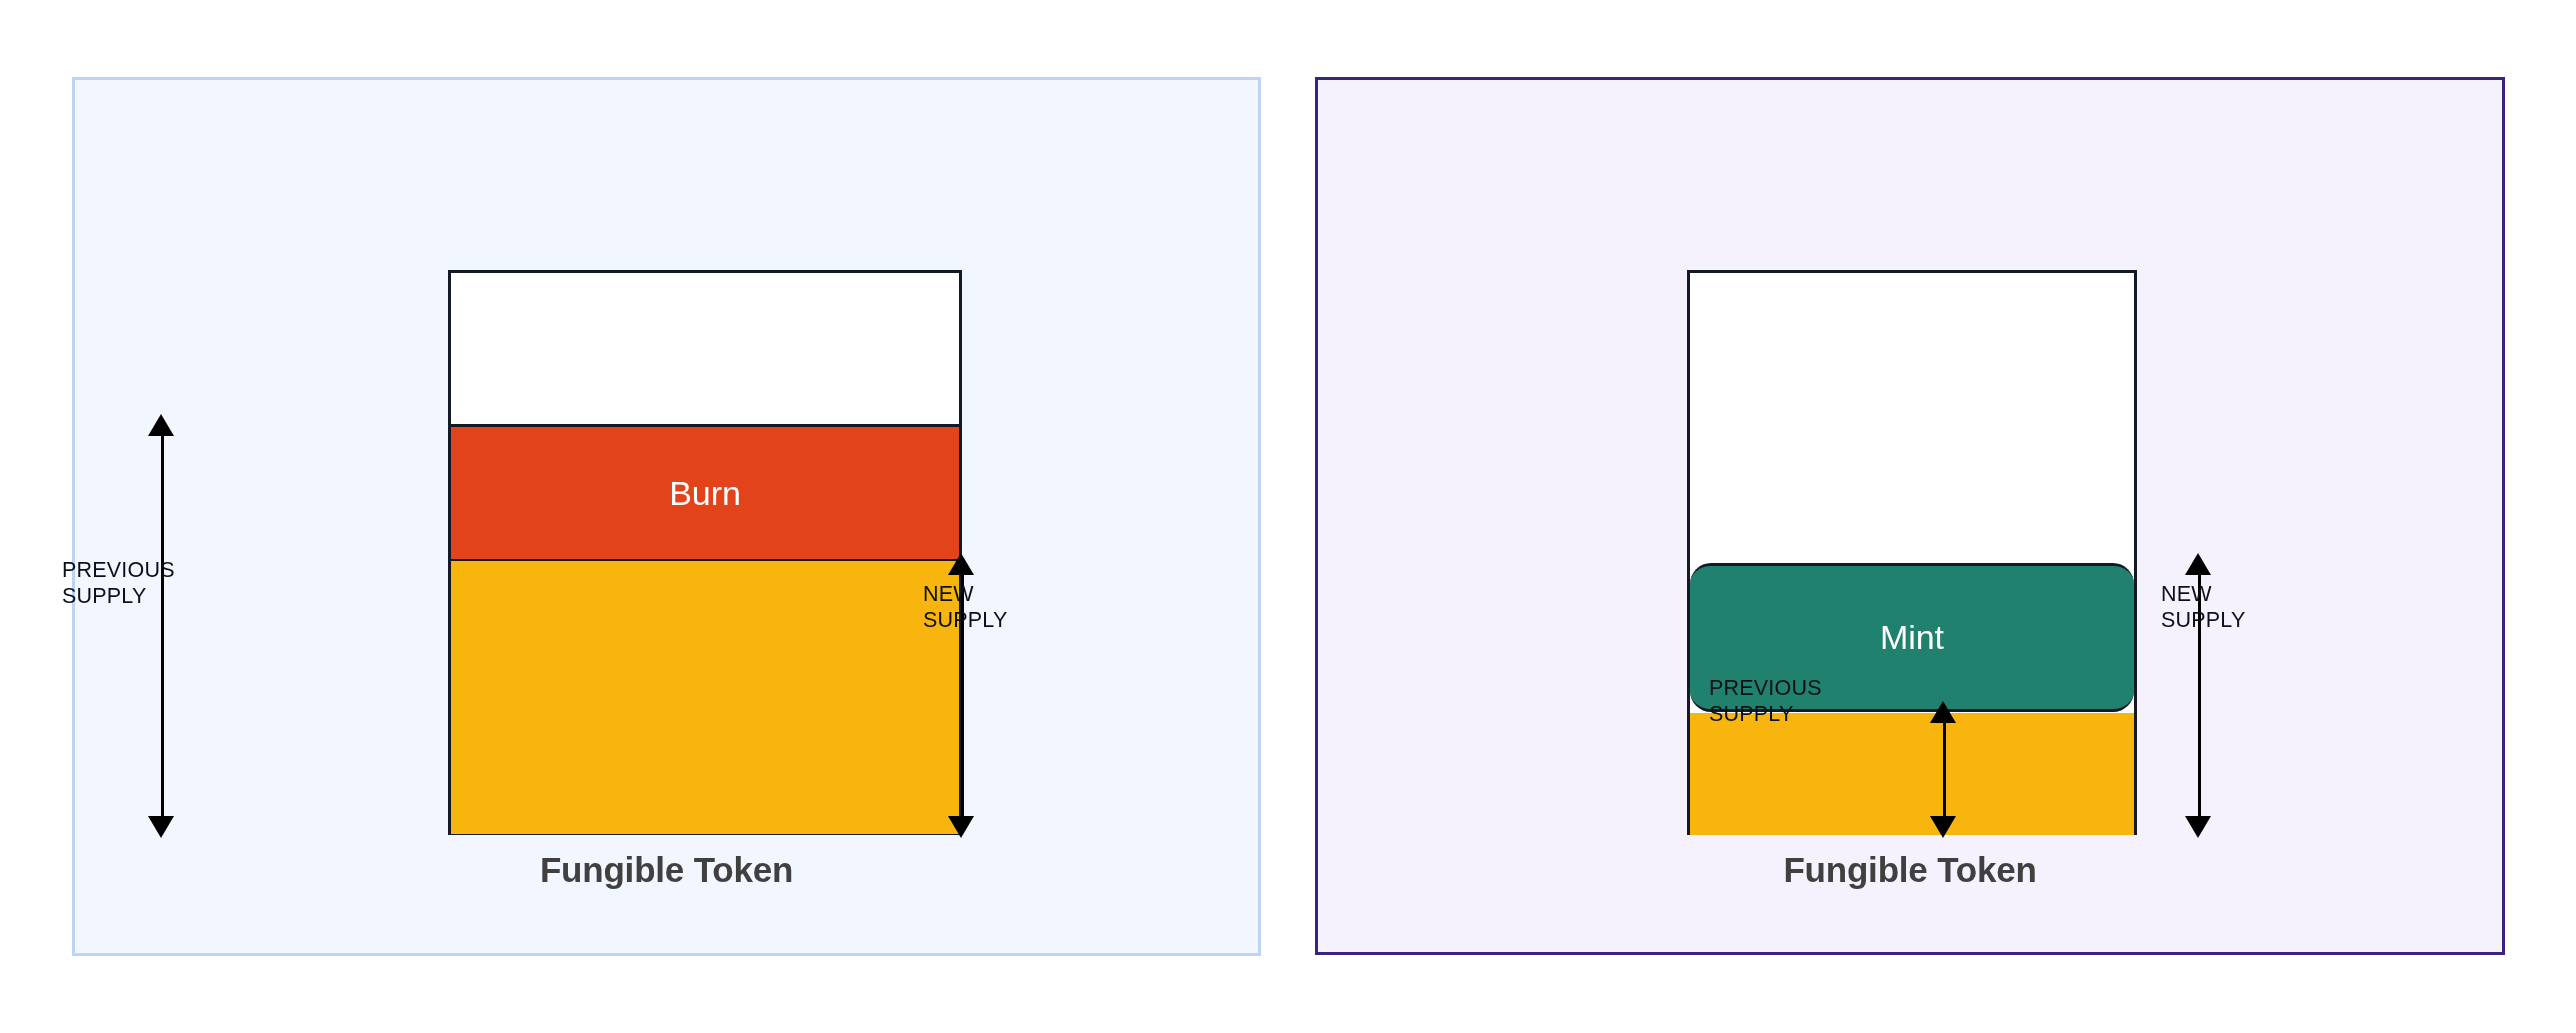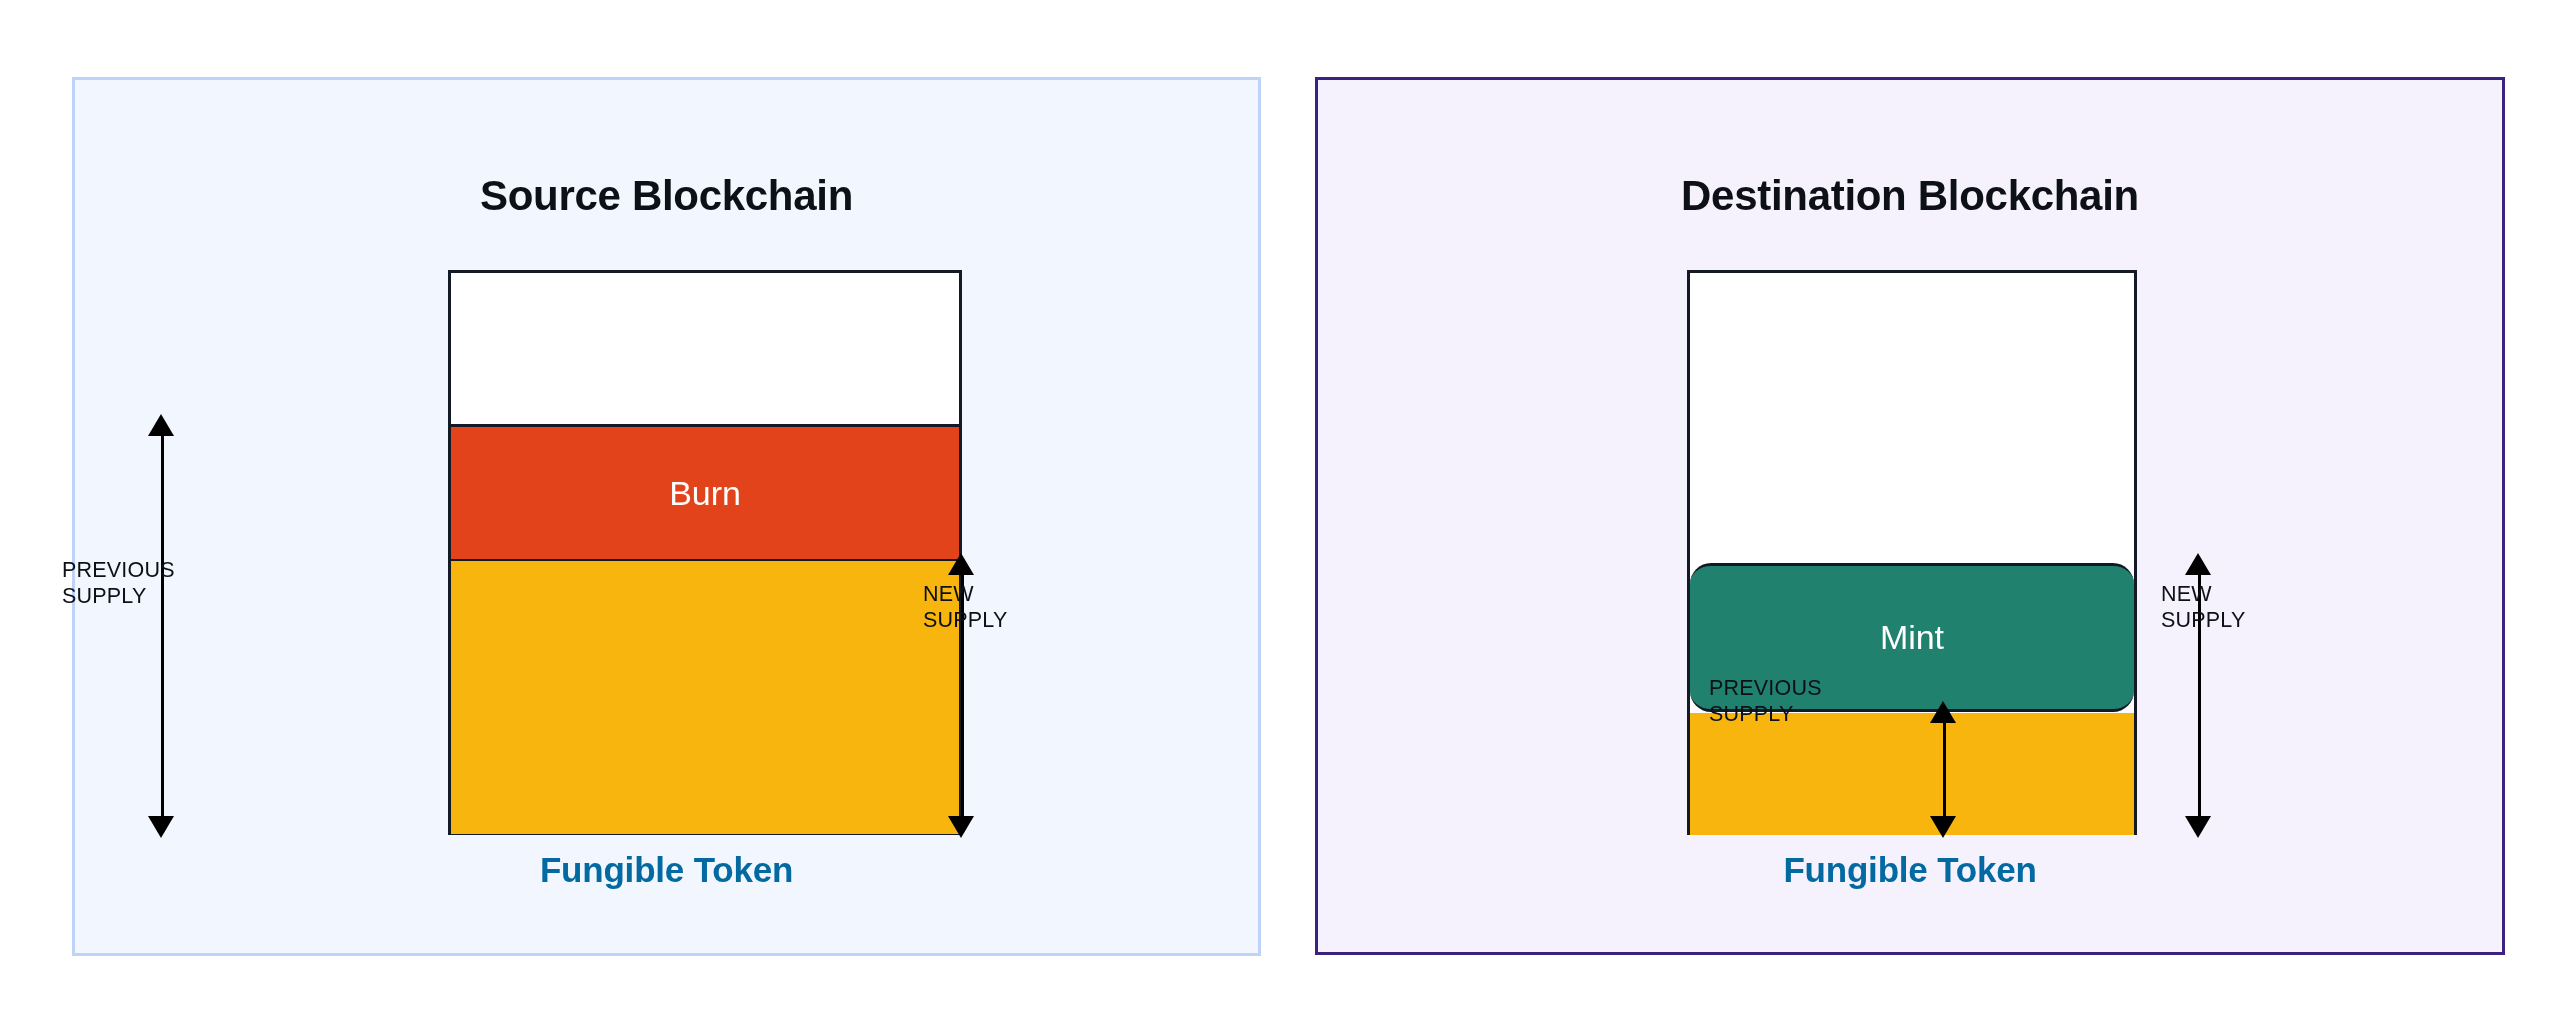--- a/index.html
+++ b/index.html
@@ -58,21 +58,21 @@
   }
 
   .panel-footer {
     position: absolute;
     left: 0;
     right: 0;
     top: 770px;
     text-align: center;
     font-size: 35px;
     font-weight: bold;
-    color: #0369a1;
+    color: #404040;
     letter-spacing: -0.2px;
     white-space: nowrap;
   }
 
   
   .token-stack {
     position: absolute;
     box-sizing: border-box;
     border: 3.3px solid #141a25;
     background: #ffffff;
@@ -181,21 +181,20 @@
   .panel--destination .measure--new  { left: 862px; top: 473px; height: 285px; }
   .panel--destination .label--new    { left: 843px; top: 501px; width: 215px; }
 </style>
 </head>
 <body>
 
 <div class="stage">
 
   <section class="panel panel--source">
 
-    <h2 class="panel-title">Source Blockchain</h2>
 
     <div class="token-stack">
       <div class="seg seg--unused"></div>
       <div class="seg seg--burn">Burn</div>
       <div class="seg seg--supply"></div>
     </div>
 
     <div class="measure measure--prev">
       <span class="head head--up"></span>
       <span class="shaft"></span>
@@ -210,21 +209,20 @@
       <span class="head head--down"></span>
     </div>
     <div class="measure-label label--new">NEW
 SUPPLY</div>
 
     <div class="panel-footer">Fungible Token</div>
   </section>
 
   <section class="panel panel--destination">
 
-    <h2 class="panel-title">Destination Blockchain</h2>
 
     <div class="token-stack">
       <div class="seg seg--unused"></div>
       <div class="seg seg--mint">Mint</div>
       <div class="seg seg--supply"></div>
     </div>
 
     <div class="measure measure--prev">
       <span class="head head--up"></span>
       <span class="shaft"></span>

